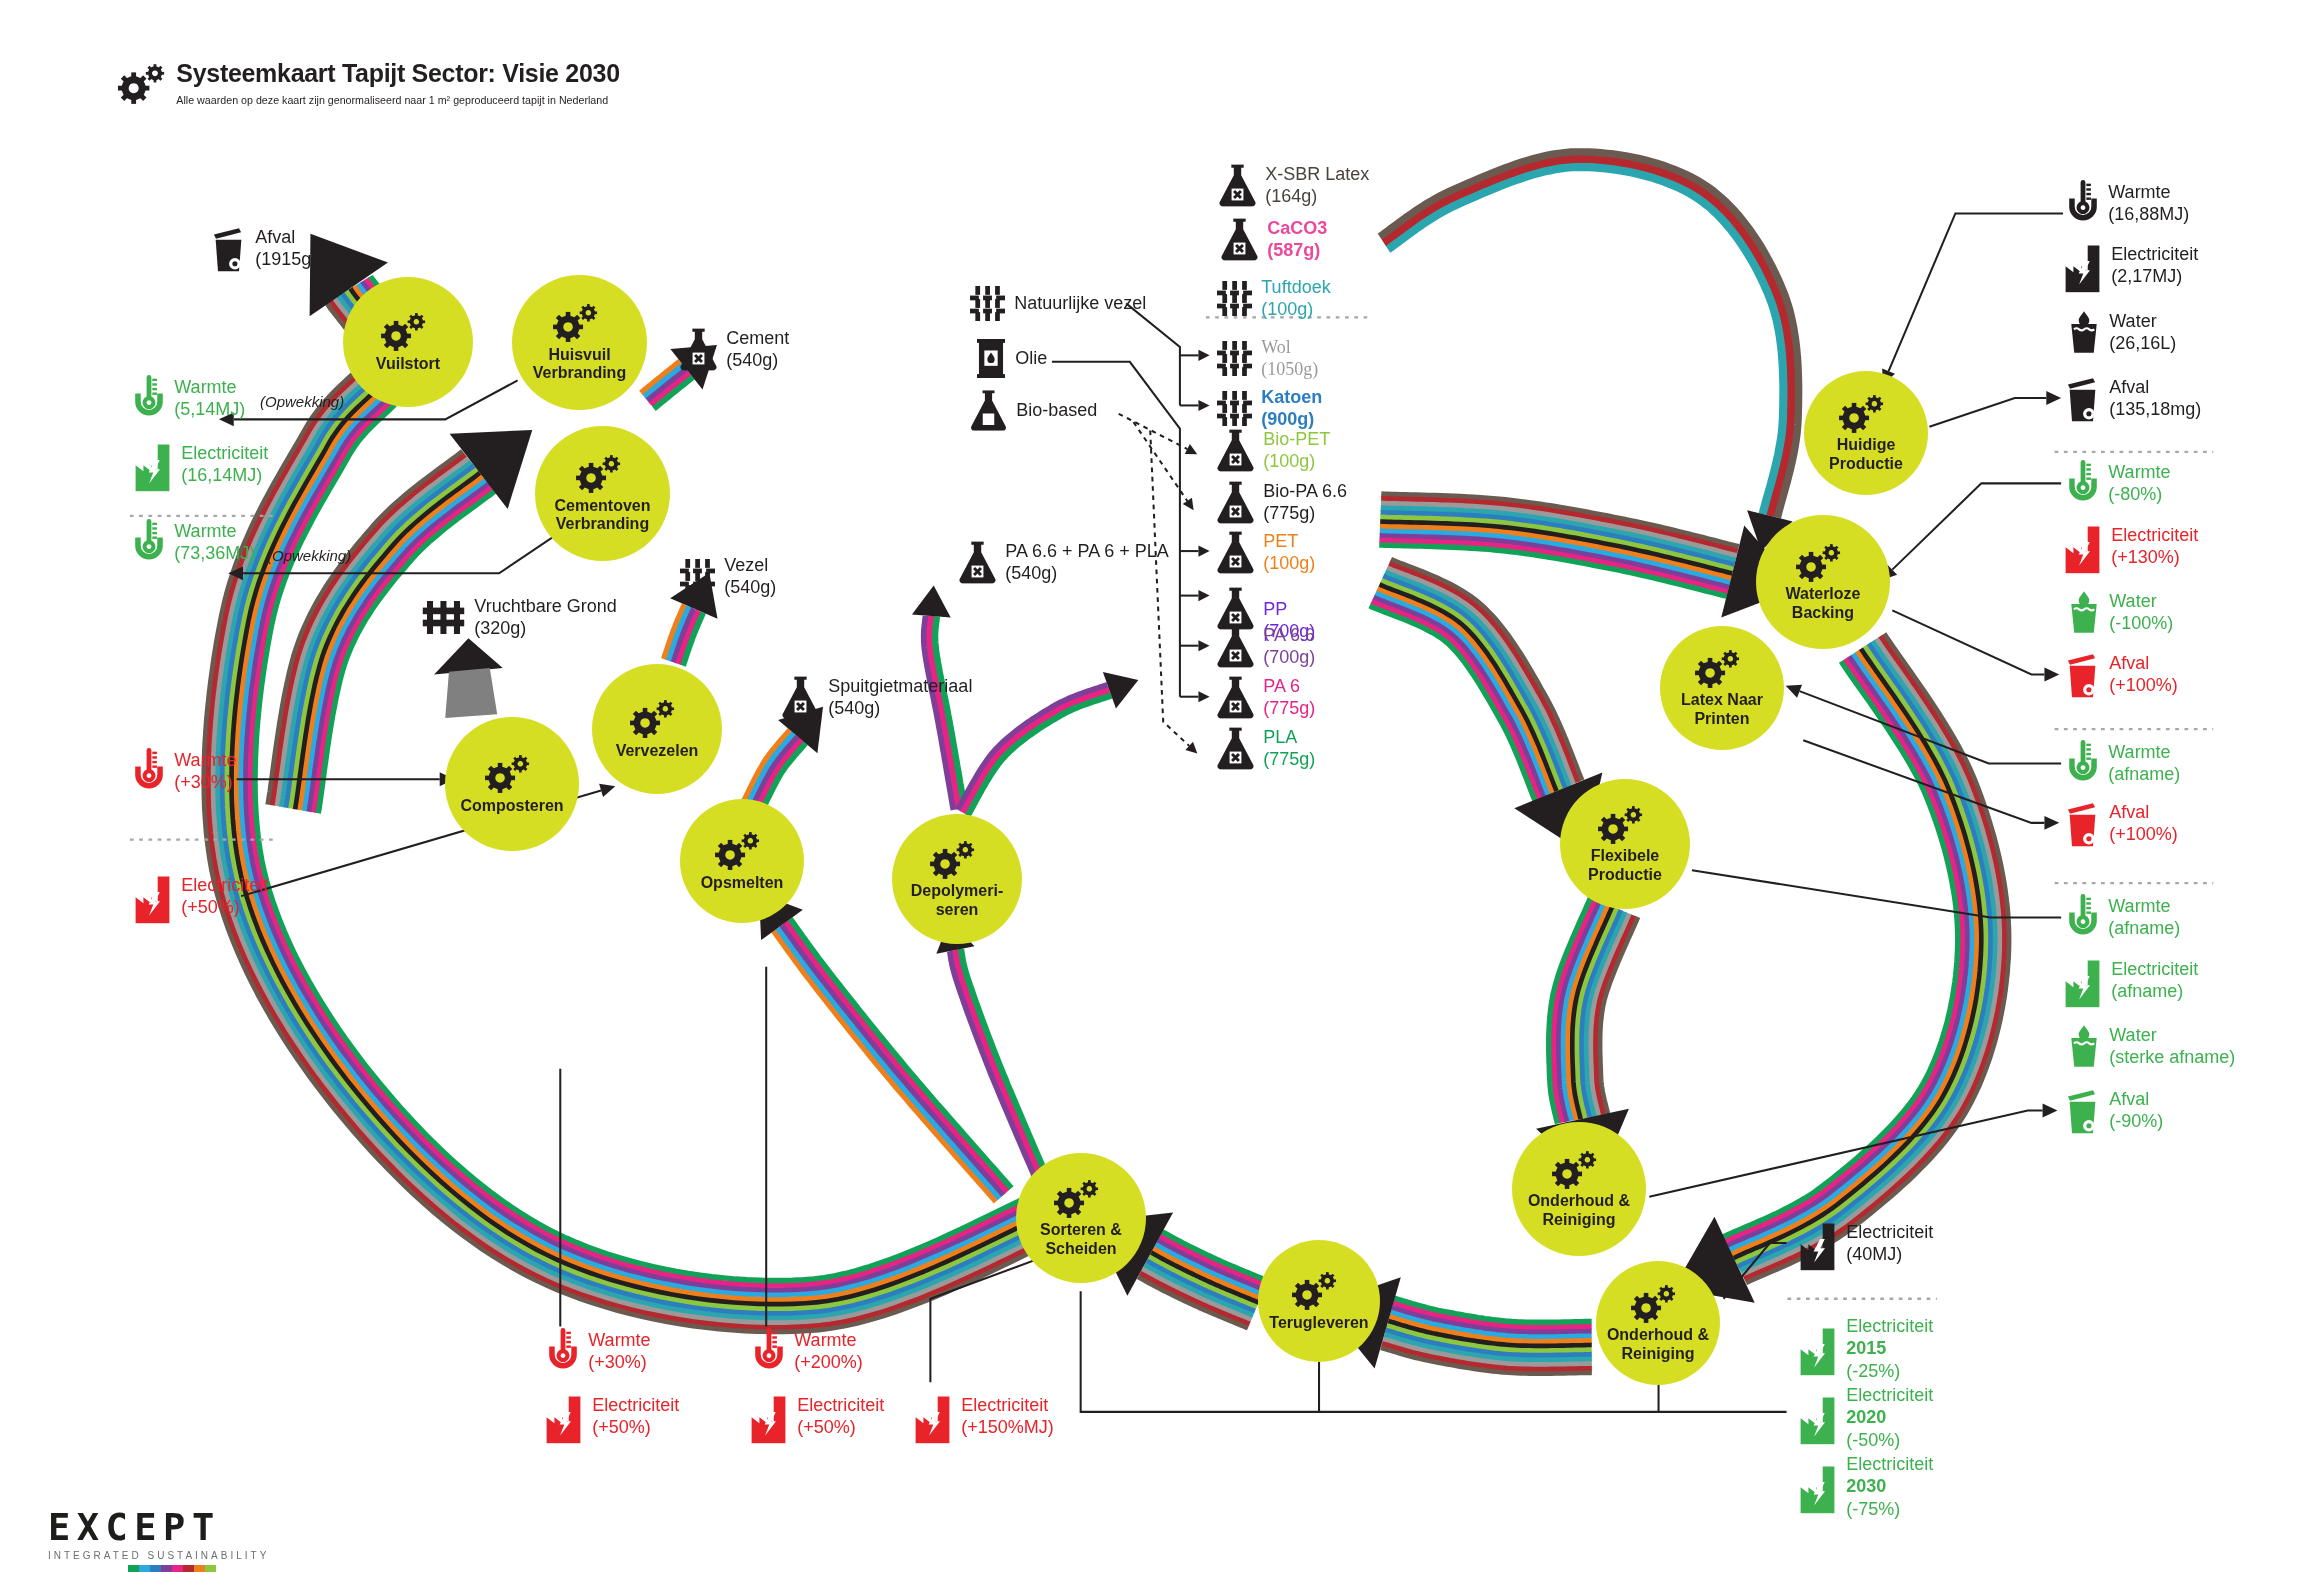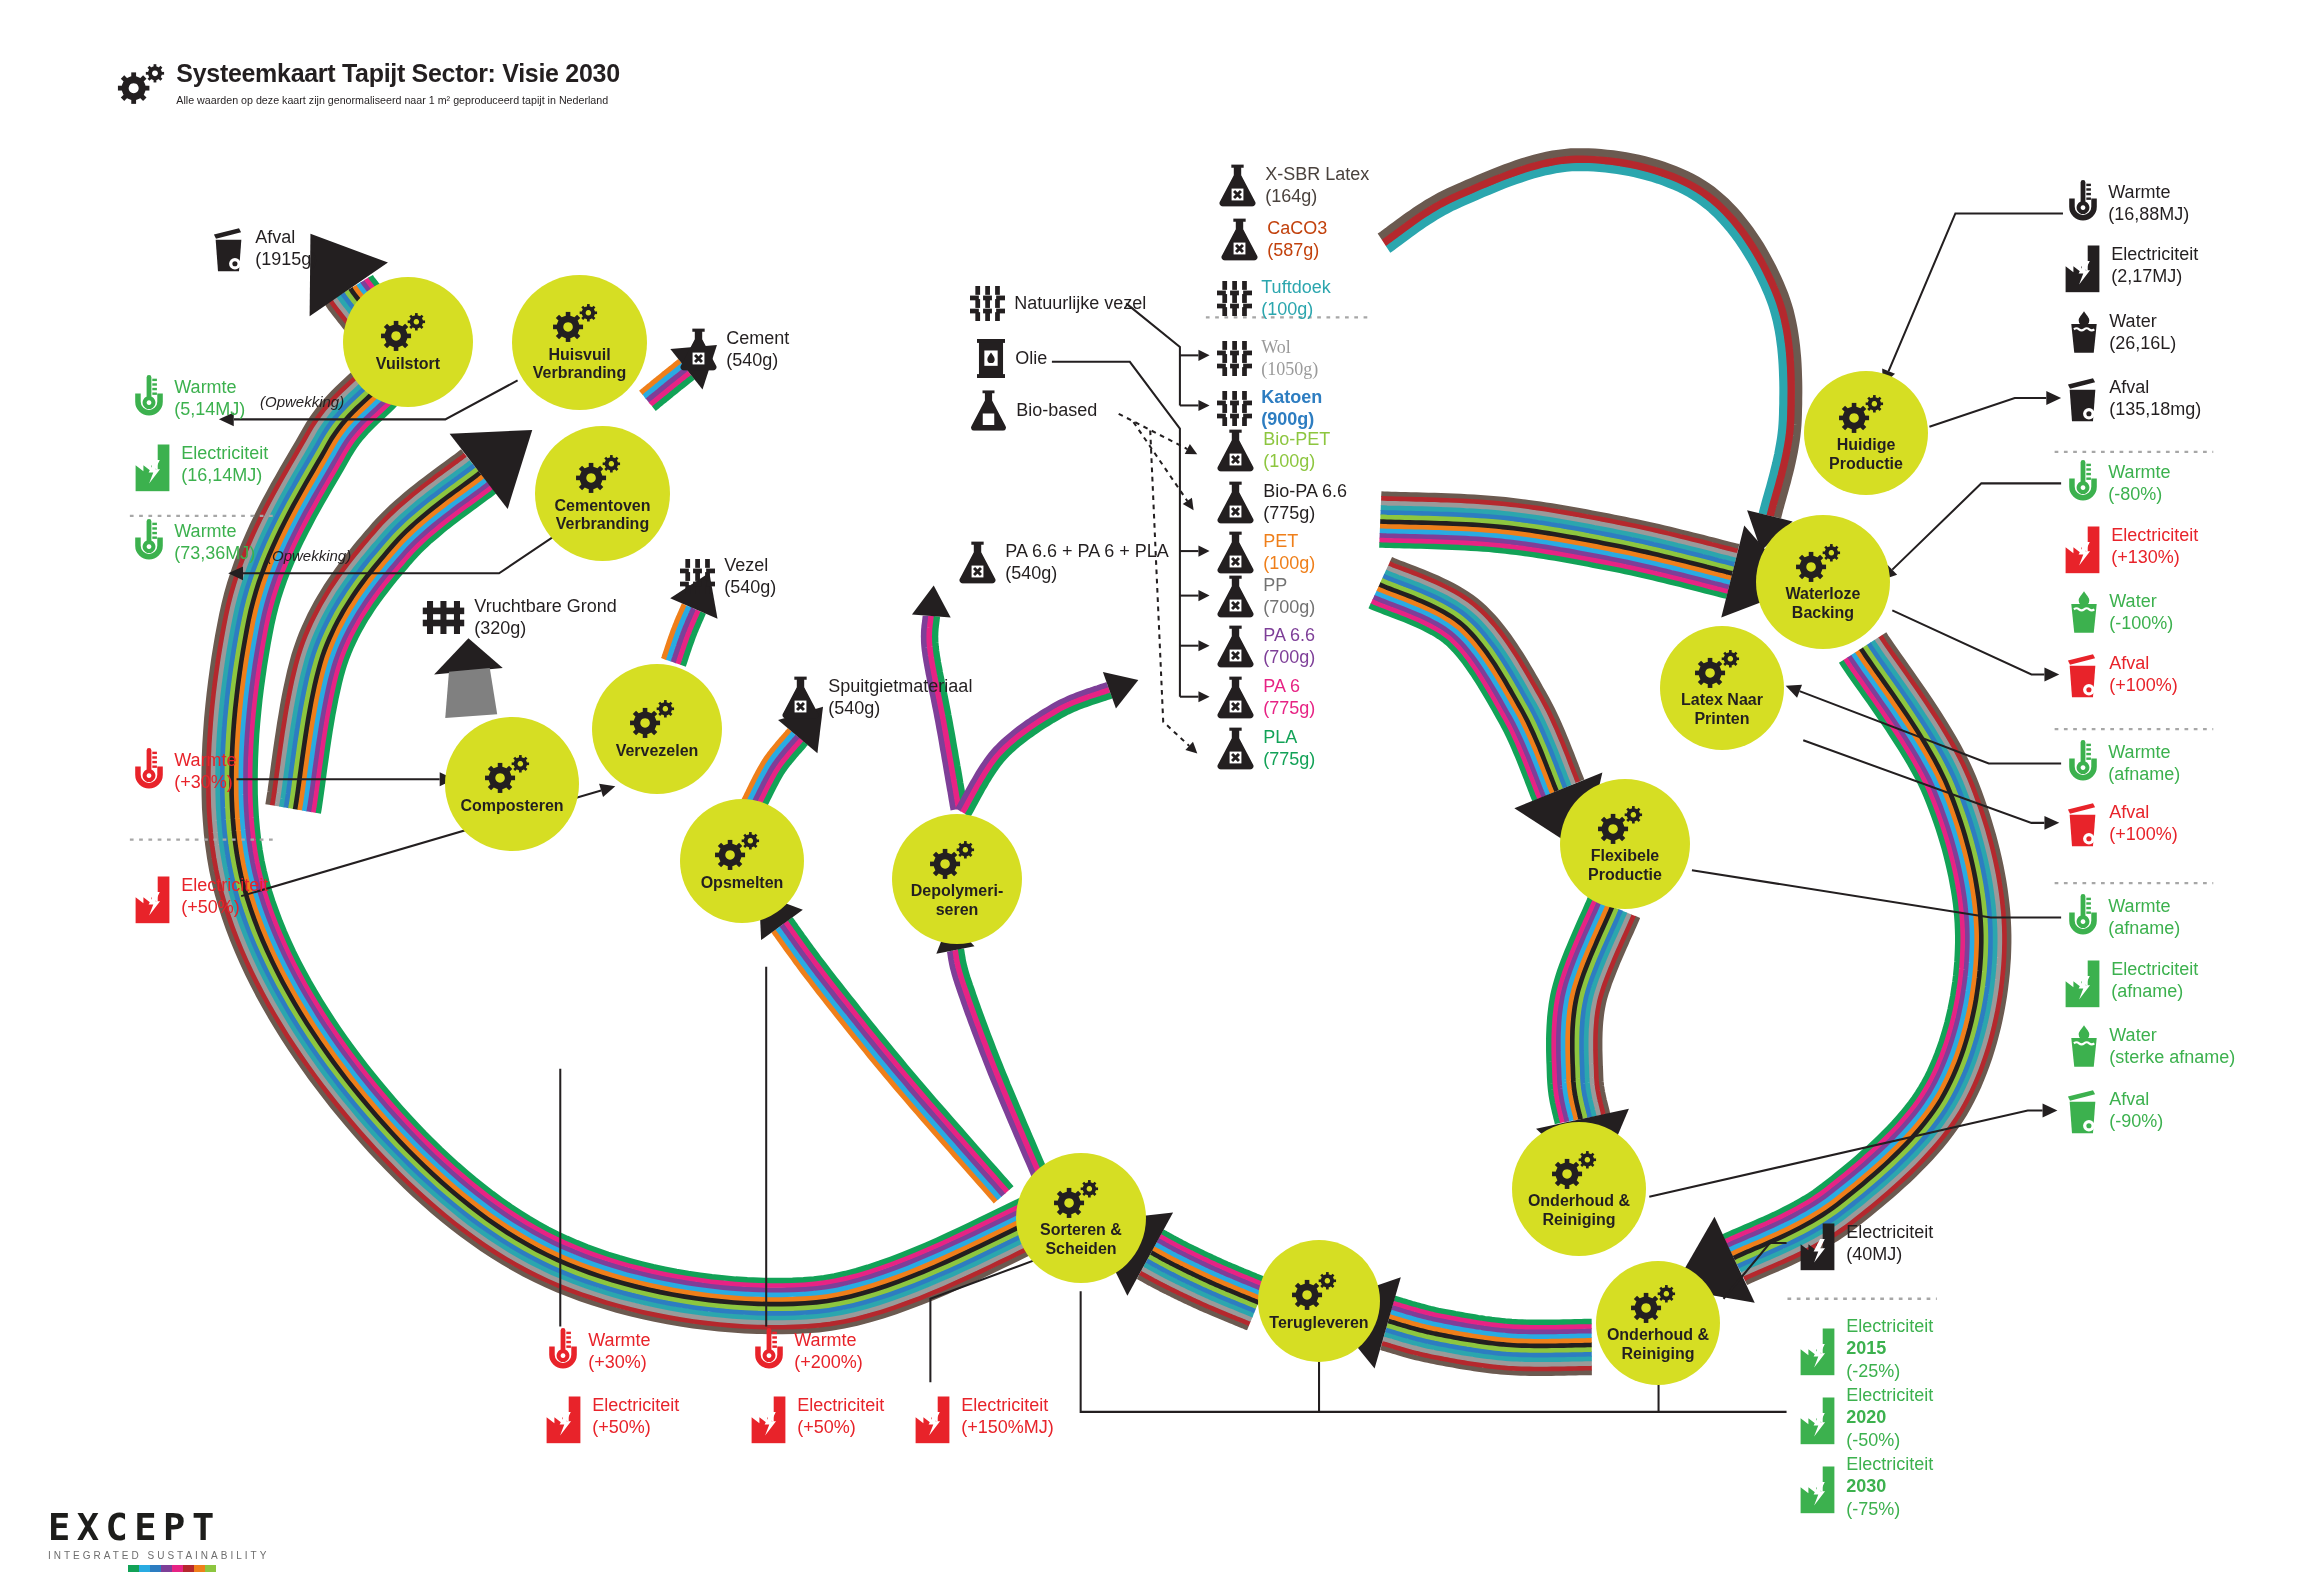--- a/index.html
+++ b/index.html
@@ -477,21 +477,21 @@
       </svg>
   <div class="rt" style="color: rgb(74, 66, 61);">
         <span>X-SBR Latex</span>
         <span>(164g)</span>
       </div>
 </div>
 <div class="res" style="left:1221px;top:217px">
   <svg class="ic ic-flask" viewBox="0 0 40 46" width="37" height="43">
         <use href="#sym-flask"></use>
       </svg>
-  <div class="rt" style="color: #c2410c;">
+  <div class="rt" style="color: #ec4899; font-weight: bold;">
         <span>CaCO3</span>
         <span>(587g)</span>
       </div>
 </div>
 <div class="res" style="left:1217px;top:276px">
   <svg class="ic ic-weave" viewBox="0 0 38 38" width="35" height="35">
         <use href="#sym-weave"></use>
       </svg>
   <div class="rt" style="color: rgb(43, 166, 174);">
         <span>Tuftdoek</span>
@@ -541,21 +541,21 @@
       </svg>
   <div class="rt" style="color: rgb(239, 127, 26);">
         <span>PET</span>
         <span>(100g)</span>
       </div>
 </div>
 <div class="res" style="left:1217px;top:574px">
   <svg class="ic ic-flask" viewBox="0 0 40 46" width="37" height="43">
         <use href="#sym-flask"></use>
       </svg>
-  <div class="rt" style="color: #737373;">
+  <div class="rt" style="color: #6d28d9; margin-top: 24px;">
         <span>PP</span>
         <span>(700g)</span>
       </div>
 </div>
 <div class="res" style="left:1217px;top:624px">
   <svg class="ic ic-flask" viewBox="0 0 40 46" width="37" height="43">
         <use href="#sym-flask"></use>
       </svg>
   <div class="rt" style="color: rgb(126, 63, 152);">
         <span>PA 6.6</span>

